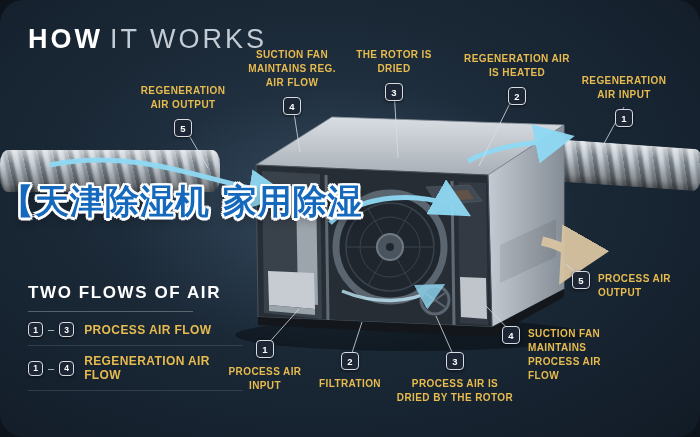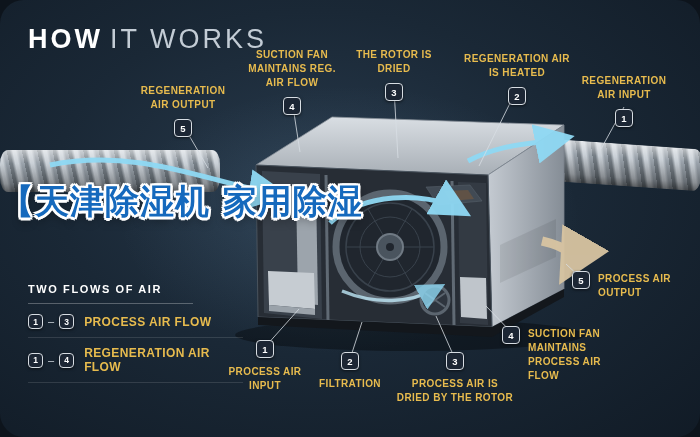--- a/index.html
+++ b/index.html
@@ -38,21 +38,21 @@
   .callout.row{flex-direction:row;align-items:flex-start;gap:8px;text-align:left;}
   .callout.row .label{text-align:left;margin-top:1px;}
   .badge{
     box-sizing:border-box;width:18px;height:18px;border-radius:4px;flex:0 0 auto;
     background:#1c2634;border:1.5px solid #d7dde3;color:#ffffff;
     font-size:9.5px;font-weight:700;display:flex;align-items:center;justify-content:center;
     box-shadow:0 1px 3px rgba(0,0,0,.55);
   }
   
   .legend{position:absolute;left:28px;top:283px;width:240px;}
-  .legend-heading{color:#ffffff;font-weight:700;font-size:11px;letter-spacing:1.6px;}
+  .legend-heading{color:#ffffff;font-weight:700;font-size:17px;letter-spacing:1.6px;}
   .legend-rule{height:1px;background:rgba(255,255,255,.28);margin:8px 0 2px;width:165px;}
   .legend-item{display:flex;align-items:center;gap:5px;padding:8px 0;border-bottom:1px solid rgba(255,255,255,.12);width:215px;}
   .legend-item .badge{width:15px;height:15px;font-size:8.5px;border-width:1px;}
   .legend-item .dash{color:#cfd6dc;font-size:11px;line-height:1;}
   .legend-item .label{color:#e7bb4e;font-size:12px;font-weight:700;letter-spacing:.4px;margin-left:5px;text-transform:uppercase;}
   
   .watermark{
     position:absolute;left:0;right:0;top:183px;text-align:left;z-index:30;
     font-family:"DejaVu Sans","Liberation Sans",sans-serif;
     font-weight:700;font-size:34px;line-height:1.1;color:#1569bd;letter-spacing:1px;

